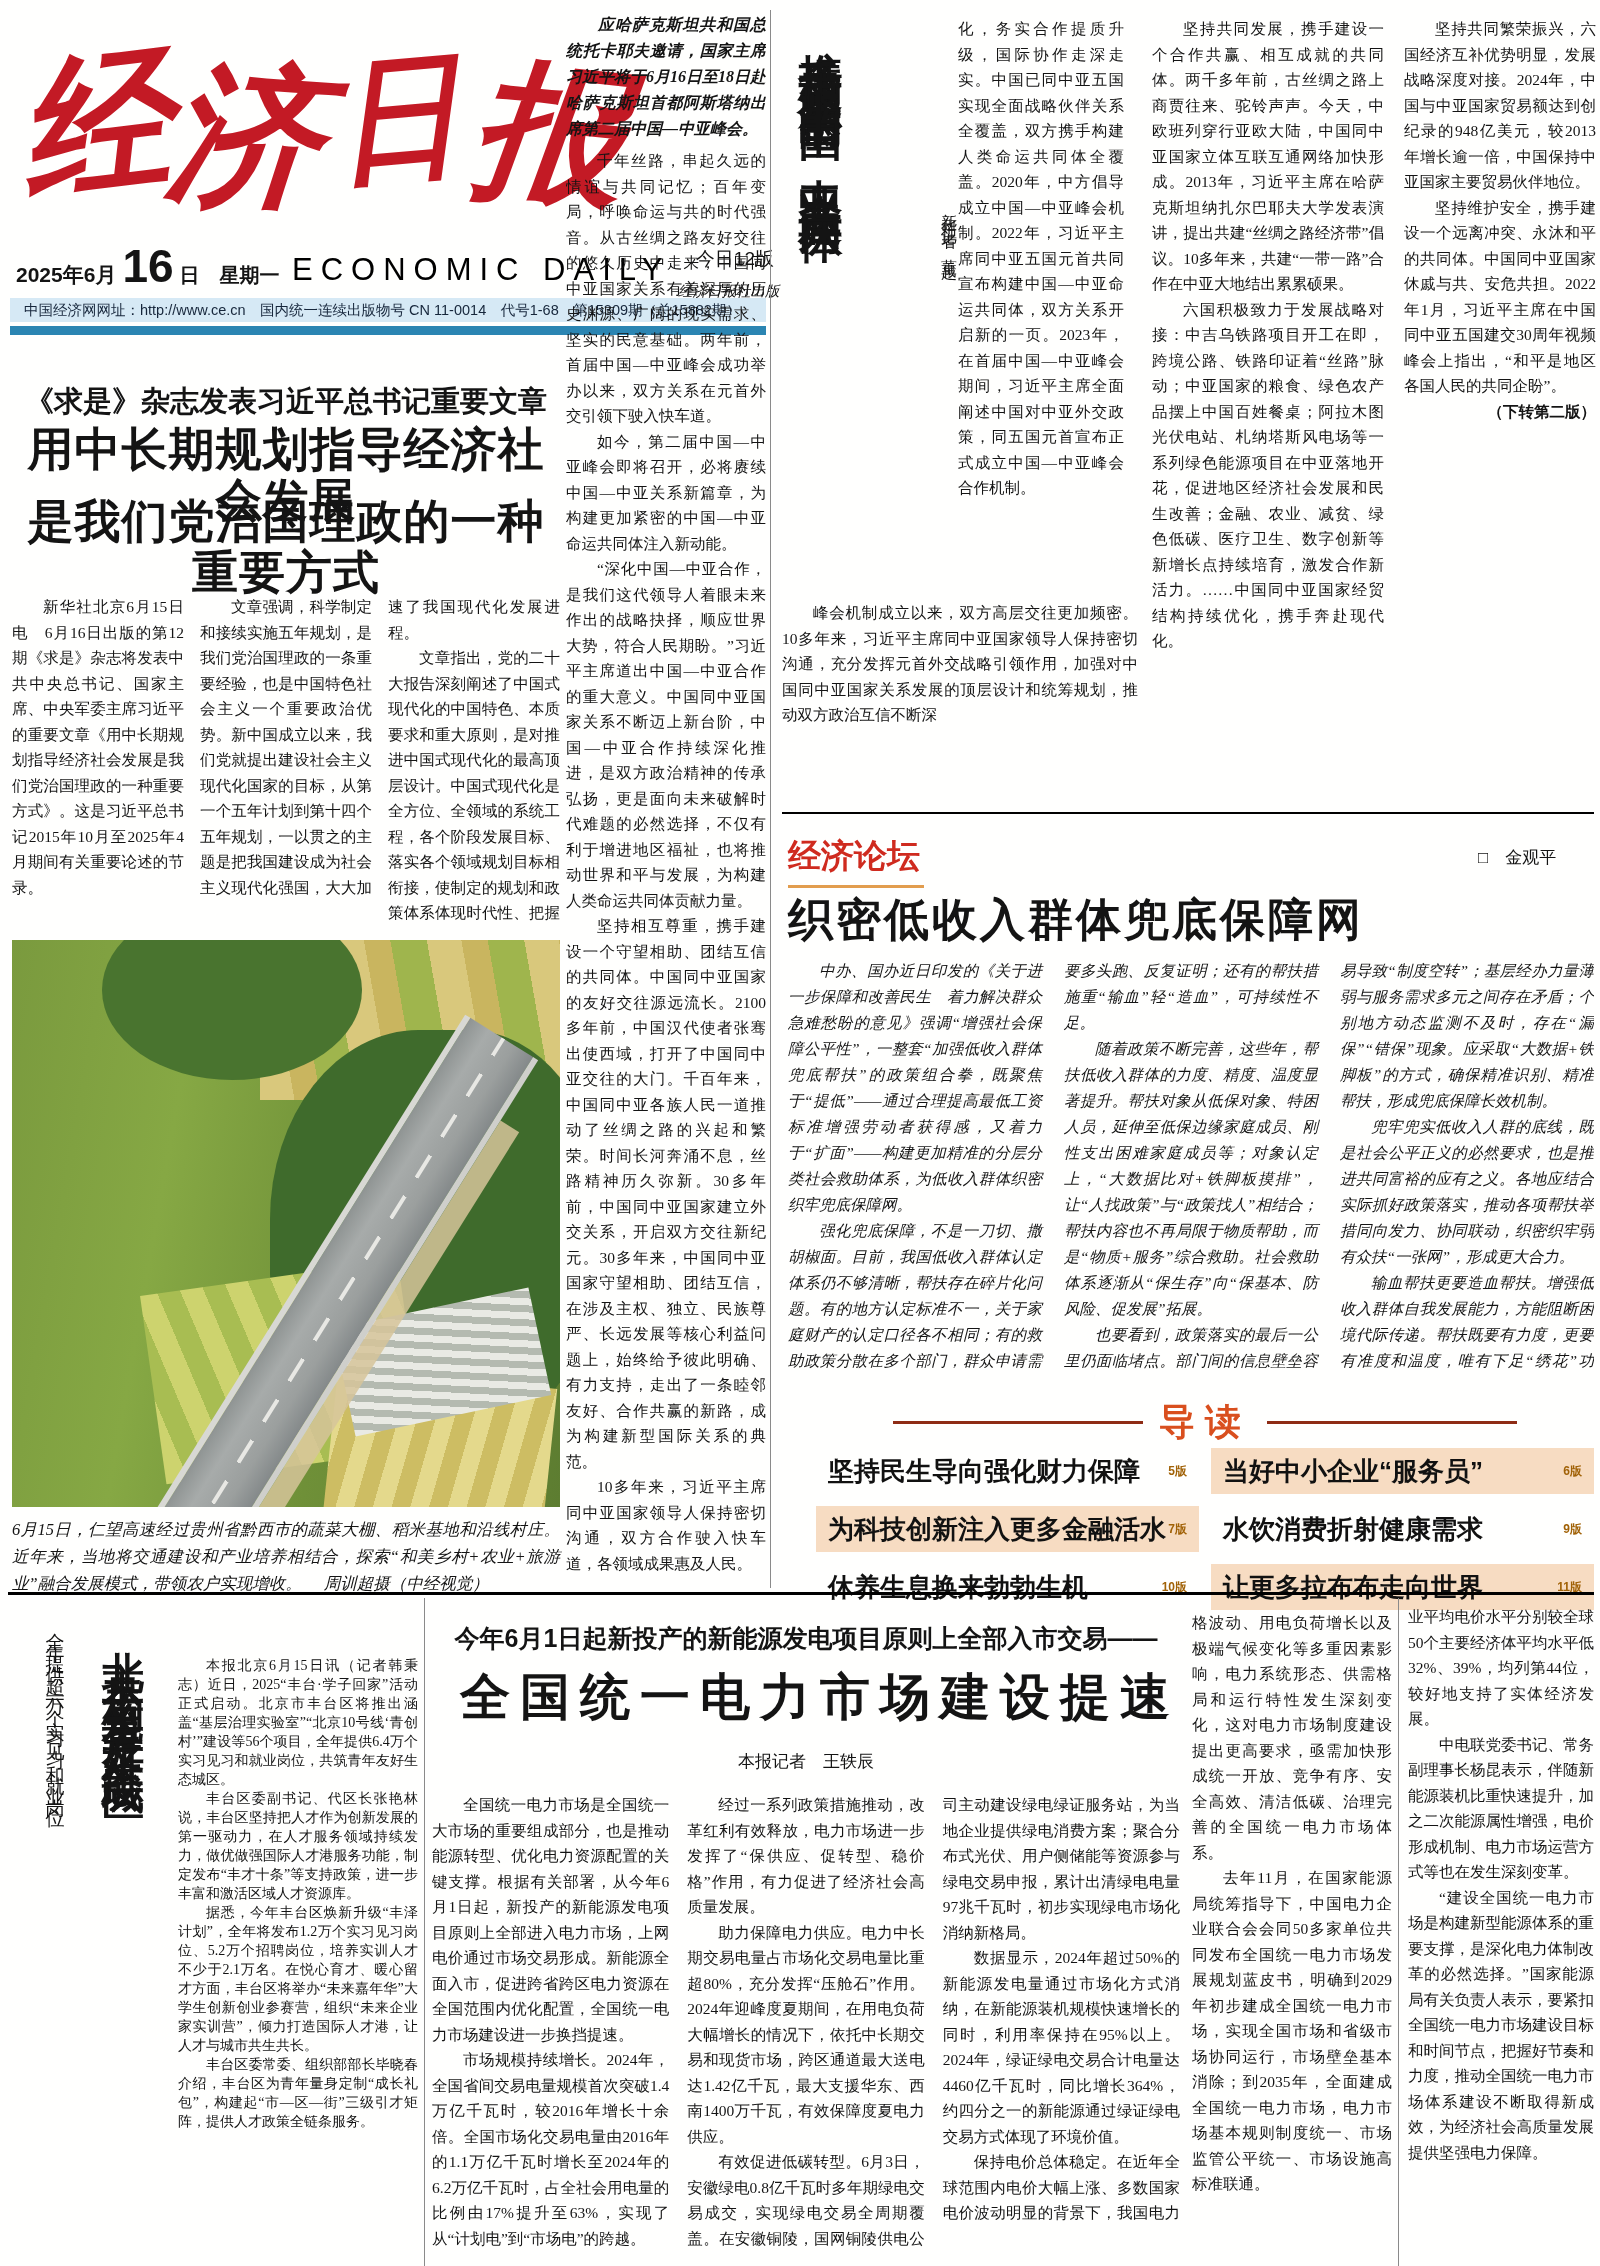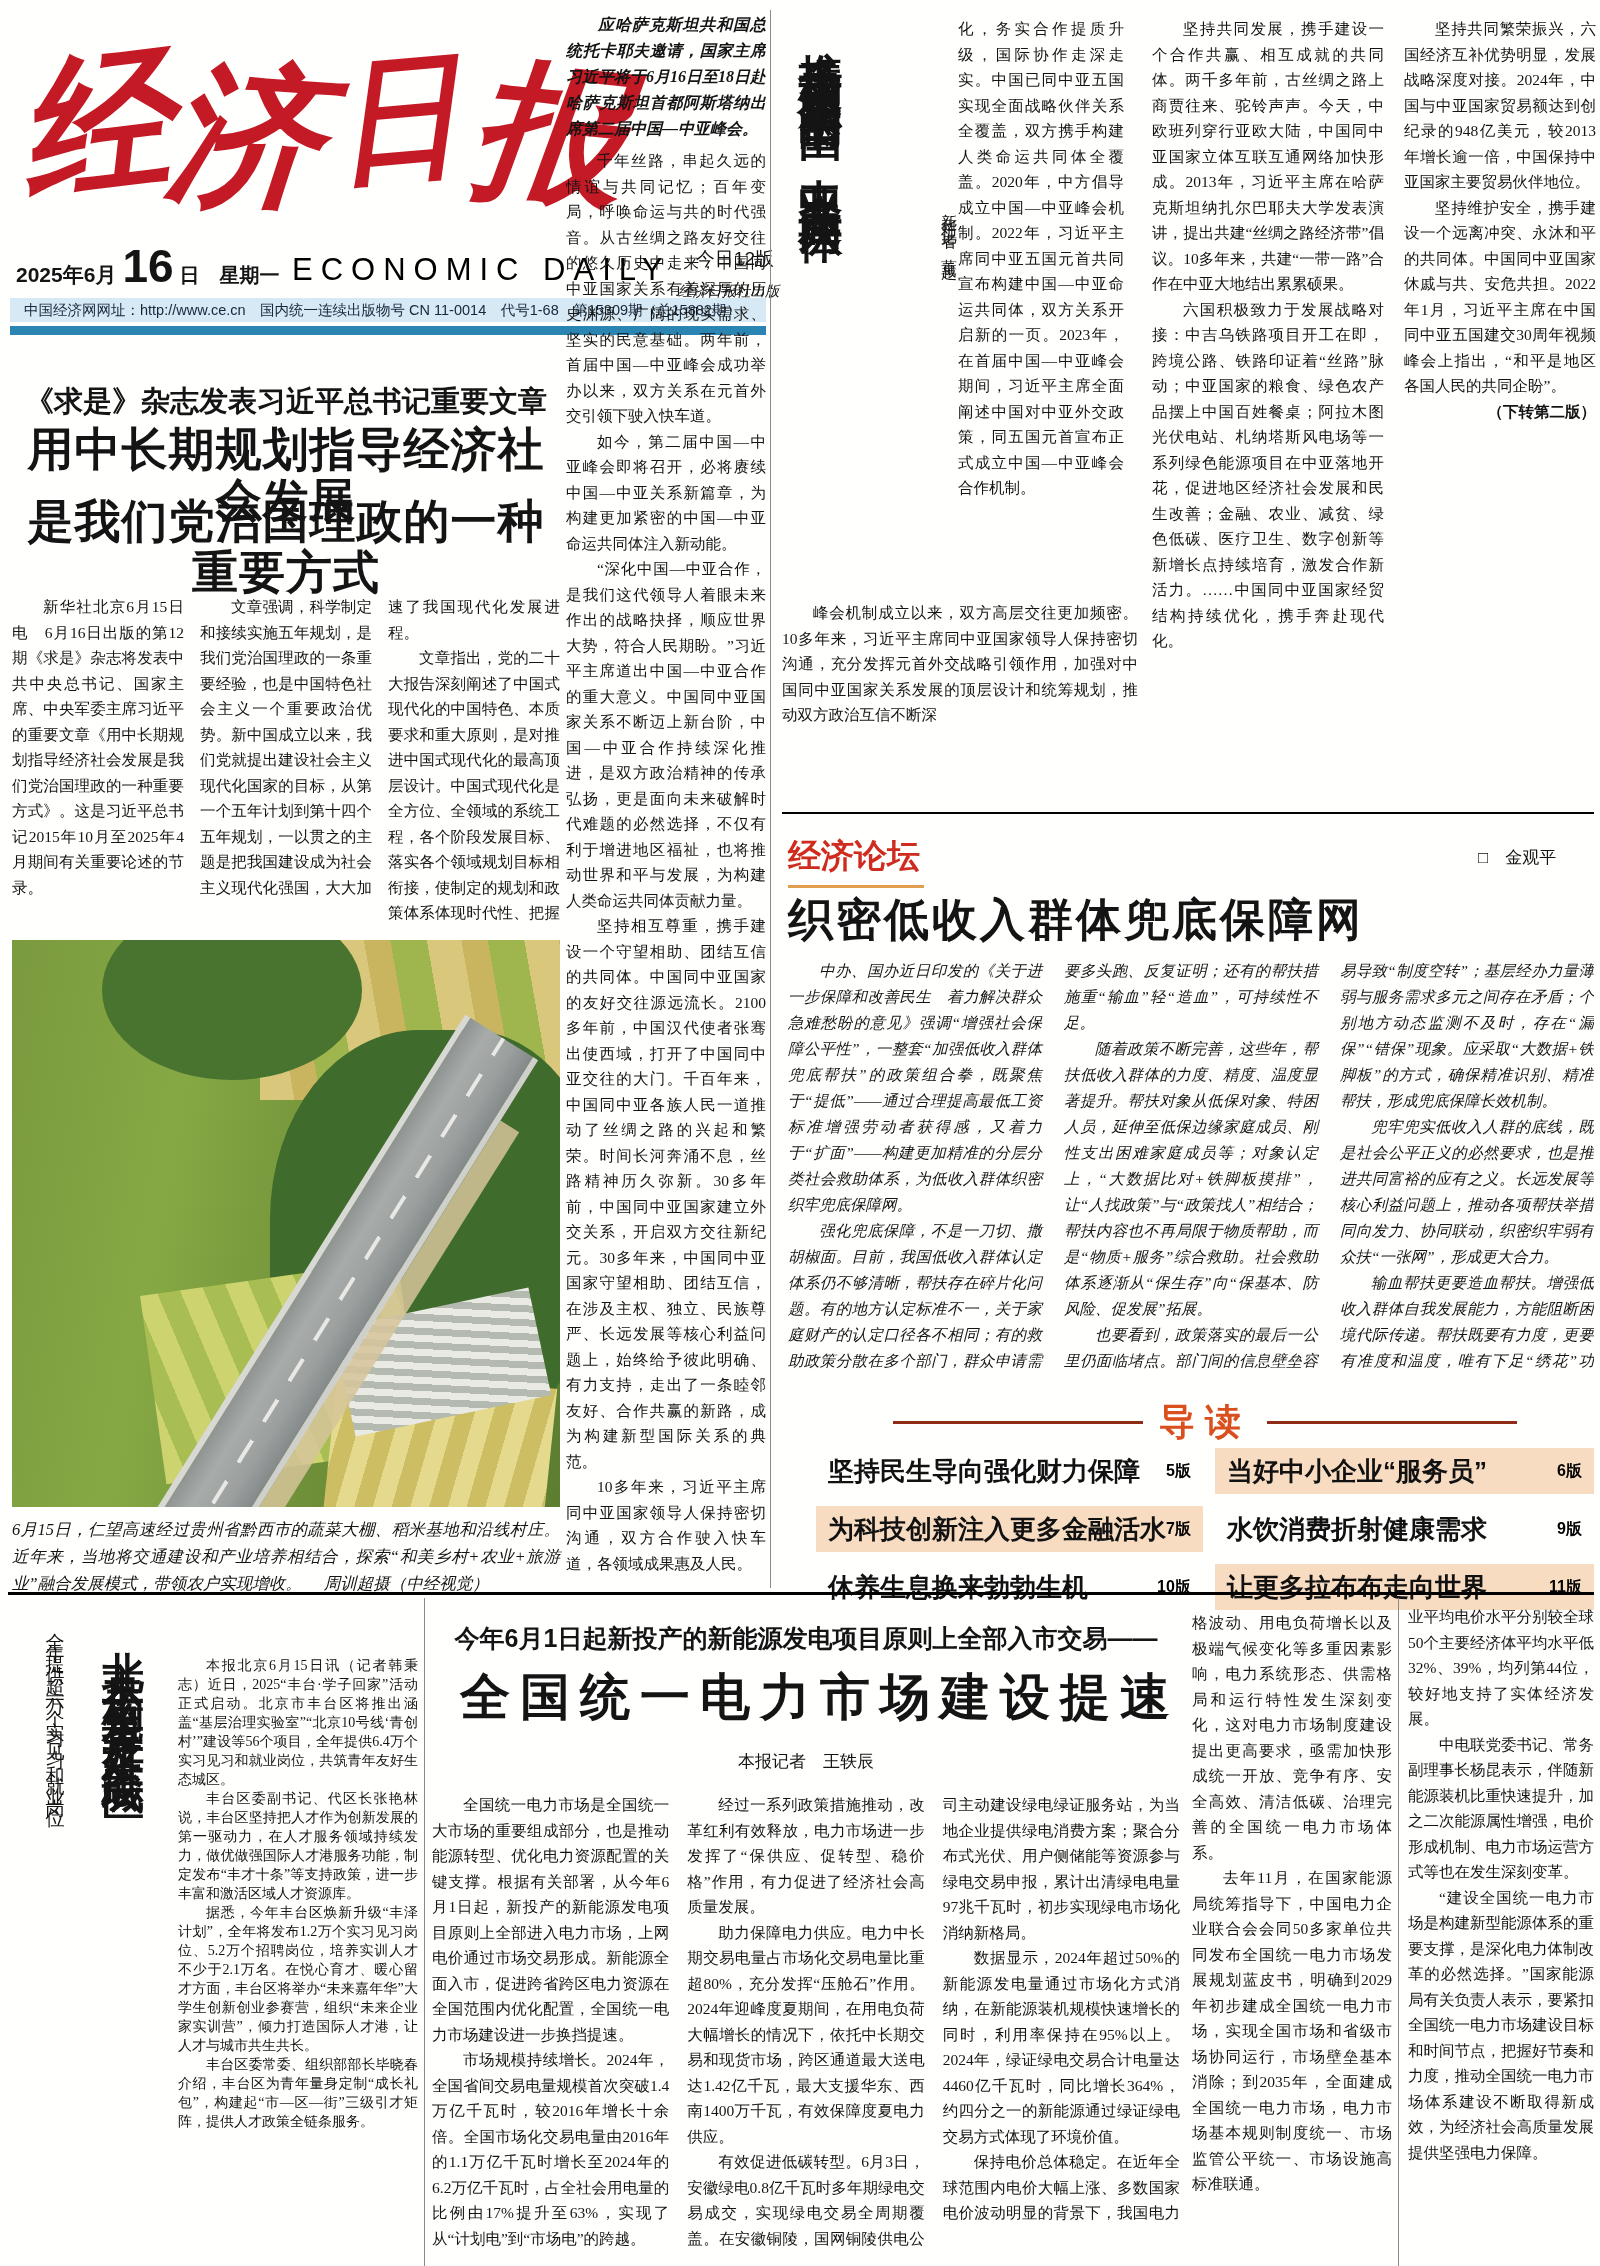--- a/index.html
+++ b/index.html
@@ -79,21 +79,21 @@
   .ef-body{left:788px;top:958px;width:806px;height:430px;column-count:3;column-gap:22px;overflow:hidden;
            font-style:italic;font-size:15.5px;line-height:26px;}
   
   .daodu{left:816px;top:1400px;width:778px;height:186px;}
   .dd-titlerow{display:flex;align-items:center;justify-content:center;gap:16px;height:44px;}
   .dd-dash{height:3px;width:250px;background:#8e2c15;}
   .dd-title{font-family:"Liberation Sans",sans-serif;font-size:36px;font-weight:bold;color:#d94f1e;letter-spacing:10px;}
   .dd-grid{display:grid;grid-template-columns:1fr 1fr;grid-auto-rows:46px;column-gap:6px;row-gap:1px;margin-top:4px;gap:12px;}
   .dd-item{display:flex;align-items:center;justify-content:space-between;padding:0 12px;}
   .dd-item .t{font-family:"Liberation Sans",sans-serif;font-size:26px;font-weight:bold;color:#111;white-space:nowrap;}
-  .dd-item .pg{font-family:"Liberation Sans",sans-serif;font-size:16px;font-weight:bold;color:#000000;white-space:nowrap;}
+  .dd-item .pg{font-family:"Liberation Sans",sans-serif;font-size:12px;font-weight:bold;color:#a16207;white-space:nowrap;}
   .shade{background:#f7dcc2;}
   .botrule{left:8px;top:1592px;width:1586px;height:3px;}
   
   .ft{left:8px;top:1604px;width:410px;height:662px;overflow:hidden;}
   .ft-kicker{position:absolute;left:34px;top:14px;height:636px;writing-mode:vertical-lr;
              font-size:19px;letter-spacing:11px;}
   .ft-title{position:absolute;left:84px;top:14px;height:644px;writing-mode:vertical-lr;
             font-family:"Liberation Sans",sans-serif;font-weight:bold;font-size:42px;letter-spacing:10px;line-height:62px;}
   .ft-body{position:absolute;left:170px;top:8px;width:240px;height:654px;overflow:hidden;}
   
@@ -197,21 +197,21 @@
   <div class="abs hrule ruleAB"></div>
 
   <div class="abs ef-label">经济论坛</div>
   <div class="abs ef-byline">□　金观平</div>
   <div class="abs ef-title">织密低收入群体兜底保障网</div>
   <div class="abs ef-body jtxt">
     <p>中办、国办近日印发的《关于进一步保障和改善民生　着力解决群众急难愁盼的意见》强调“增强社会保障公平性”，一整套“加强低收入群体兜底帮扶”的政策组合拳，既聚焦于“提低”——通过合理提高最低工资标准增强劳动者获得感，又着力于“扩面”——构建更加精准的分层分类社会救助体系，为低收入群体织密织牢兜底保障网。</p>
     <p>强化兜底保障，不是一刀切、撒胡椒面。目前，我国低收入群体认定体系仍不够清晰，帮扶存在碎片化问题。有的地方认定标准不一，关于家庭财产的认定口径各不相同；有的救助政策分散在多个部门，群众申请需要多头跑、反复证明；还有的帮扶措施重“输血”轻“造血”，可持续性不足。</p>
     <p>随着政策不断完善，这些年，帮扶低收入群体的力度、精度、温度显著提升。帮扶对象从低保对象、特困人员，延伸至低保边缘家庭成员、刚性支出困难家庭成员等；对象认定上，“大数据比对+铁脚板摸排”，让“人找政策”与“政策找人”相结合；帮扶内容也不再局限于物质帮助，而是“物质+服务”综合救助。社会救助体系逐渐从“保生存”向“保基本、防风险、促发展”拓展。</p>
     <p>也要看到，政策落实的最后一公里仍面临堵点。部门间的信息壁垒容易导致“制度空转”；基层经办力量薄弱与服务需求多元之间存在矛盾；个别地方动态监测不及时，存在“漏保”“错保”现象。应采取“大数据+铁脚板”的方式，确保精准识别、精准帮扶，形成兜底保障长效机制。</p>
-    <p>兜牢兜实低收入人群的底线，既是社会公平正义的必然要求，也是推进共同富裕的应有之义。长远发展等核心利益问题上，推动各项帮扶举措同向发力、协同联动，织密织牢弱有众扶“一张网”，形成更大合力。</p>
+    <p>兜牢兜实低收入人群的底线，既是社会公平正义的必然要求，也是推进共同富裕的应有之义。各地应结合实际抓好政策落实，推动各项帮扶举措同向发力、协同联动，织密织牢弱有众扶“一张网”，形成更大合力。</p>
     <p>输血帮扶更要造血帮扶。增强低收入群体自我发展能力，方能阻断困境代际传递。帮扶既要有力度，更要有准度和温度，唯有下足“绣花”功夫，让低收入群众共享改革发展成果，不断增强获得感、幸福感、安全感。</p>
   </div>
 
   <div class="abs daodu">
     <div class="dd-titlerow">
       <div class="dd-dash"></div>
       <div class="dd-title">导读</div>
       <div class="dd-dash"></div>
     </div>
     <div class="dd-grid">

